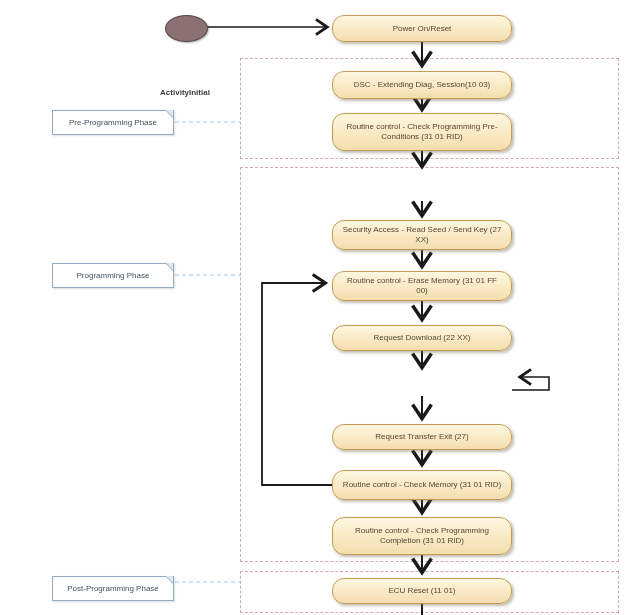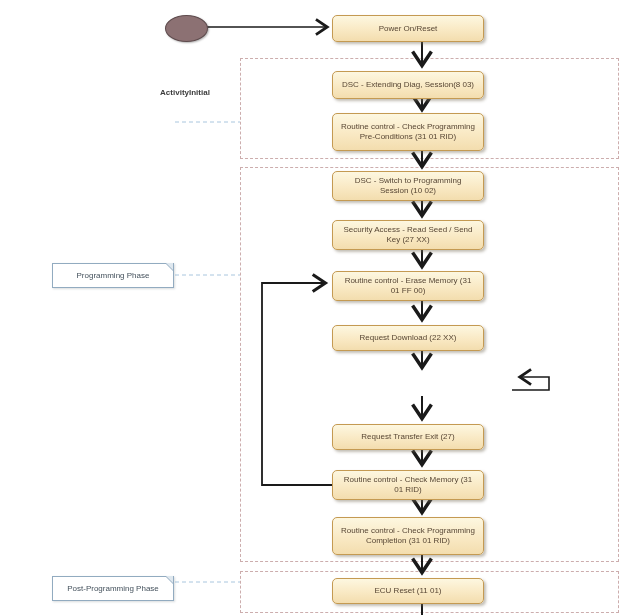--- a/index.html
+++ b/index.html
@@ -6,24 +6,24 @@
   #stage{
     position:relative;width:644px;height:615px;background:#ffffff;overflow:hidden;
     font-family:"Liberation Sans","DejaVu Sans",sans-serif;
   }
   
   .region{
     position:absolute;border:1px dashed #ccadad;background:transparent;
   }
   
   .node{
-    position:absolute;left:332px;width:152px;
+    position:absolute;left:332px;width:180px;
     display:flex;align-items:center;justify-content:center;
     background:linear-gradient(to bottom,#fdf7e0 0%,#f9e9c4 55%,#f3ddae 100%);
-    border:1px solid #c49a52;border-radius:5px;
+    border:1px solid #c49a52;border-radius:12px;
     box-shadow:2px 2px 3px rgba(120,110,90,0.45);
     font-size:8px;line-height:10px;color:#574634;text-align:center;
     padding:2px 8px;box-sizing:border-box;
   }
   
   .note{
     position:absolute;left:52px;width:122px;height:25px;
     background:#ffffff;border:1px solid #92abc0;
     display:flex;align-items:center;justify-content:center;
     font-size:8px;color:#44515c;box-sizing:border-box;
@@ -85,33 +85,36 @@
     <path d="M512,390 L549,390 L549,377 L521,377" stroke="#1a1a1a" stroke-width="1.6" fill="none" marker-end="url(#arr)"></path>
 
     <path d="M175,122 L240,122" stroke="#a9c6de" stroke-width="1" stroke-dasharray="4 3" fill="none"></path>
     <path d="M175,275 L240,275" stroke="#a9c6de" stroke-width="1" stroke-dasharray="4 3" fill="none"></path>
     <path d="M175,582 L240,582" stroke="#a9c6de" stroke-width="1" stroke-dasharray="4 3" fill="none"></path>
   </svg>
 
   <div class="start-ellipse"></div>
   <div class="start-label">ActivityInitial</div>
 
+  <div class="note" style="top:110px;">
+    <span class="fold"></span>
+    <span>Pre-Programming Phase</span>
+  </div>
   <div class="note" style="top:263px;">
     <span class="fold"></span>
     <span>Programming Phase</span>
   </div>
   <div class="note" style="top:576px;">
     <span class="fold"></span>
     <span>Post-Programming Phase</span>
   </div>
 
   <div class="node" style="top:15px;height:27px;">Power On/Reset</div>
-  <div class="node" style="top:71px;height:28px;">DSC - Extending Diag, Session(8 03)</div>
+  <div class="node" style="top:71px;height:28px;">DSC - Extending Diag, Session(10 03)</div>
   <div class="node" style="top:113px;height:38px;">Routine control - Check Programming Pre-Conditions (31 01 RID)</div>
-  <div class="node" style="top:171px;height:30px;">DSC - Switch to Programming Session (10 02)</div>
   <div class="node" style="top:220px;height:30px;">Security Access - Read Seed / Send Key (27 XX)</div>
   <div class="node" style="top:271px;height:30px;">Routine control - Erase Memory (31 01 FF 00)</div>
   <div class="node" style="top:325px;height:26px;">Request Download (22 XX)</div>
   <div class="node" style="top:424px;height:26px;">Request Transfer Exit (27)</div>
   <div class="node" style="top:470px;height:30px;">Routine control - Check Memory (31 01 RID)</div>
   <div class="node" style="top:517px;height:38px;">Routine control - Check Programming Completion (31 01 RID)</div>
   <div class="node" style="top:578px;height:26px;text-align:center;">ECU Reset (11 01)</div>
 
 </div>
 

